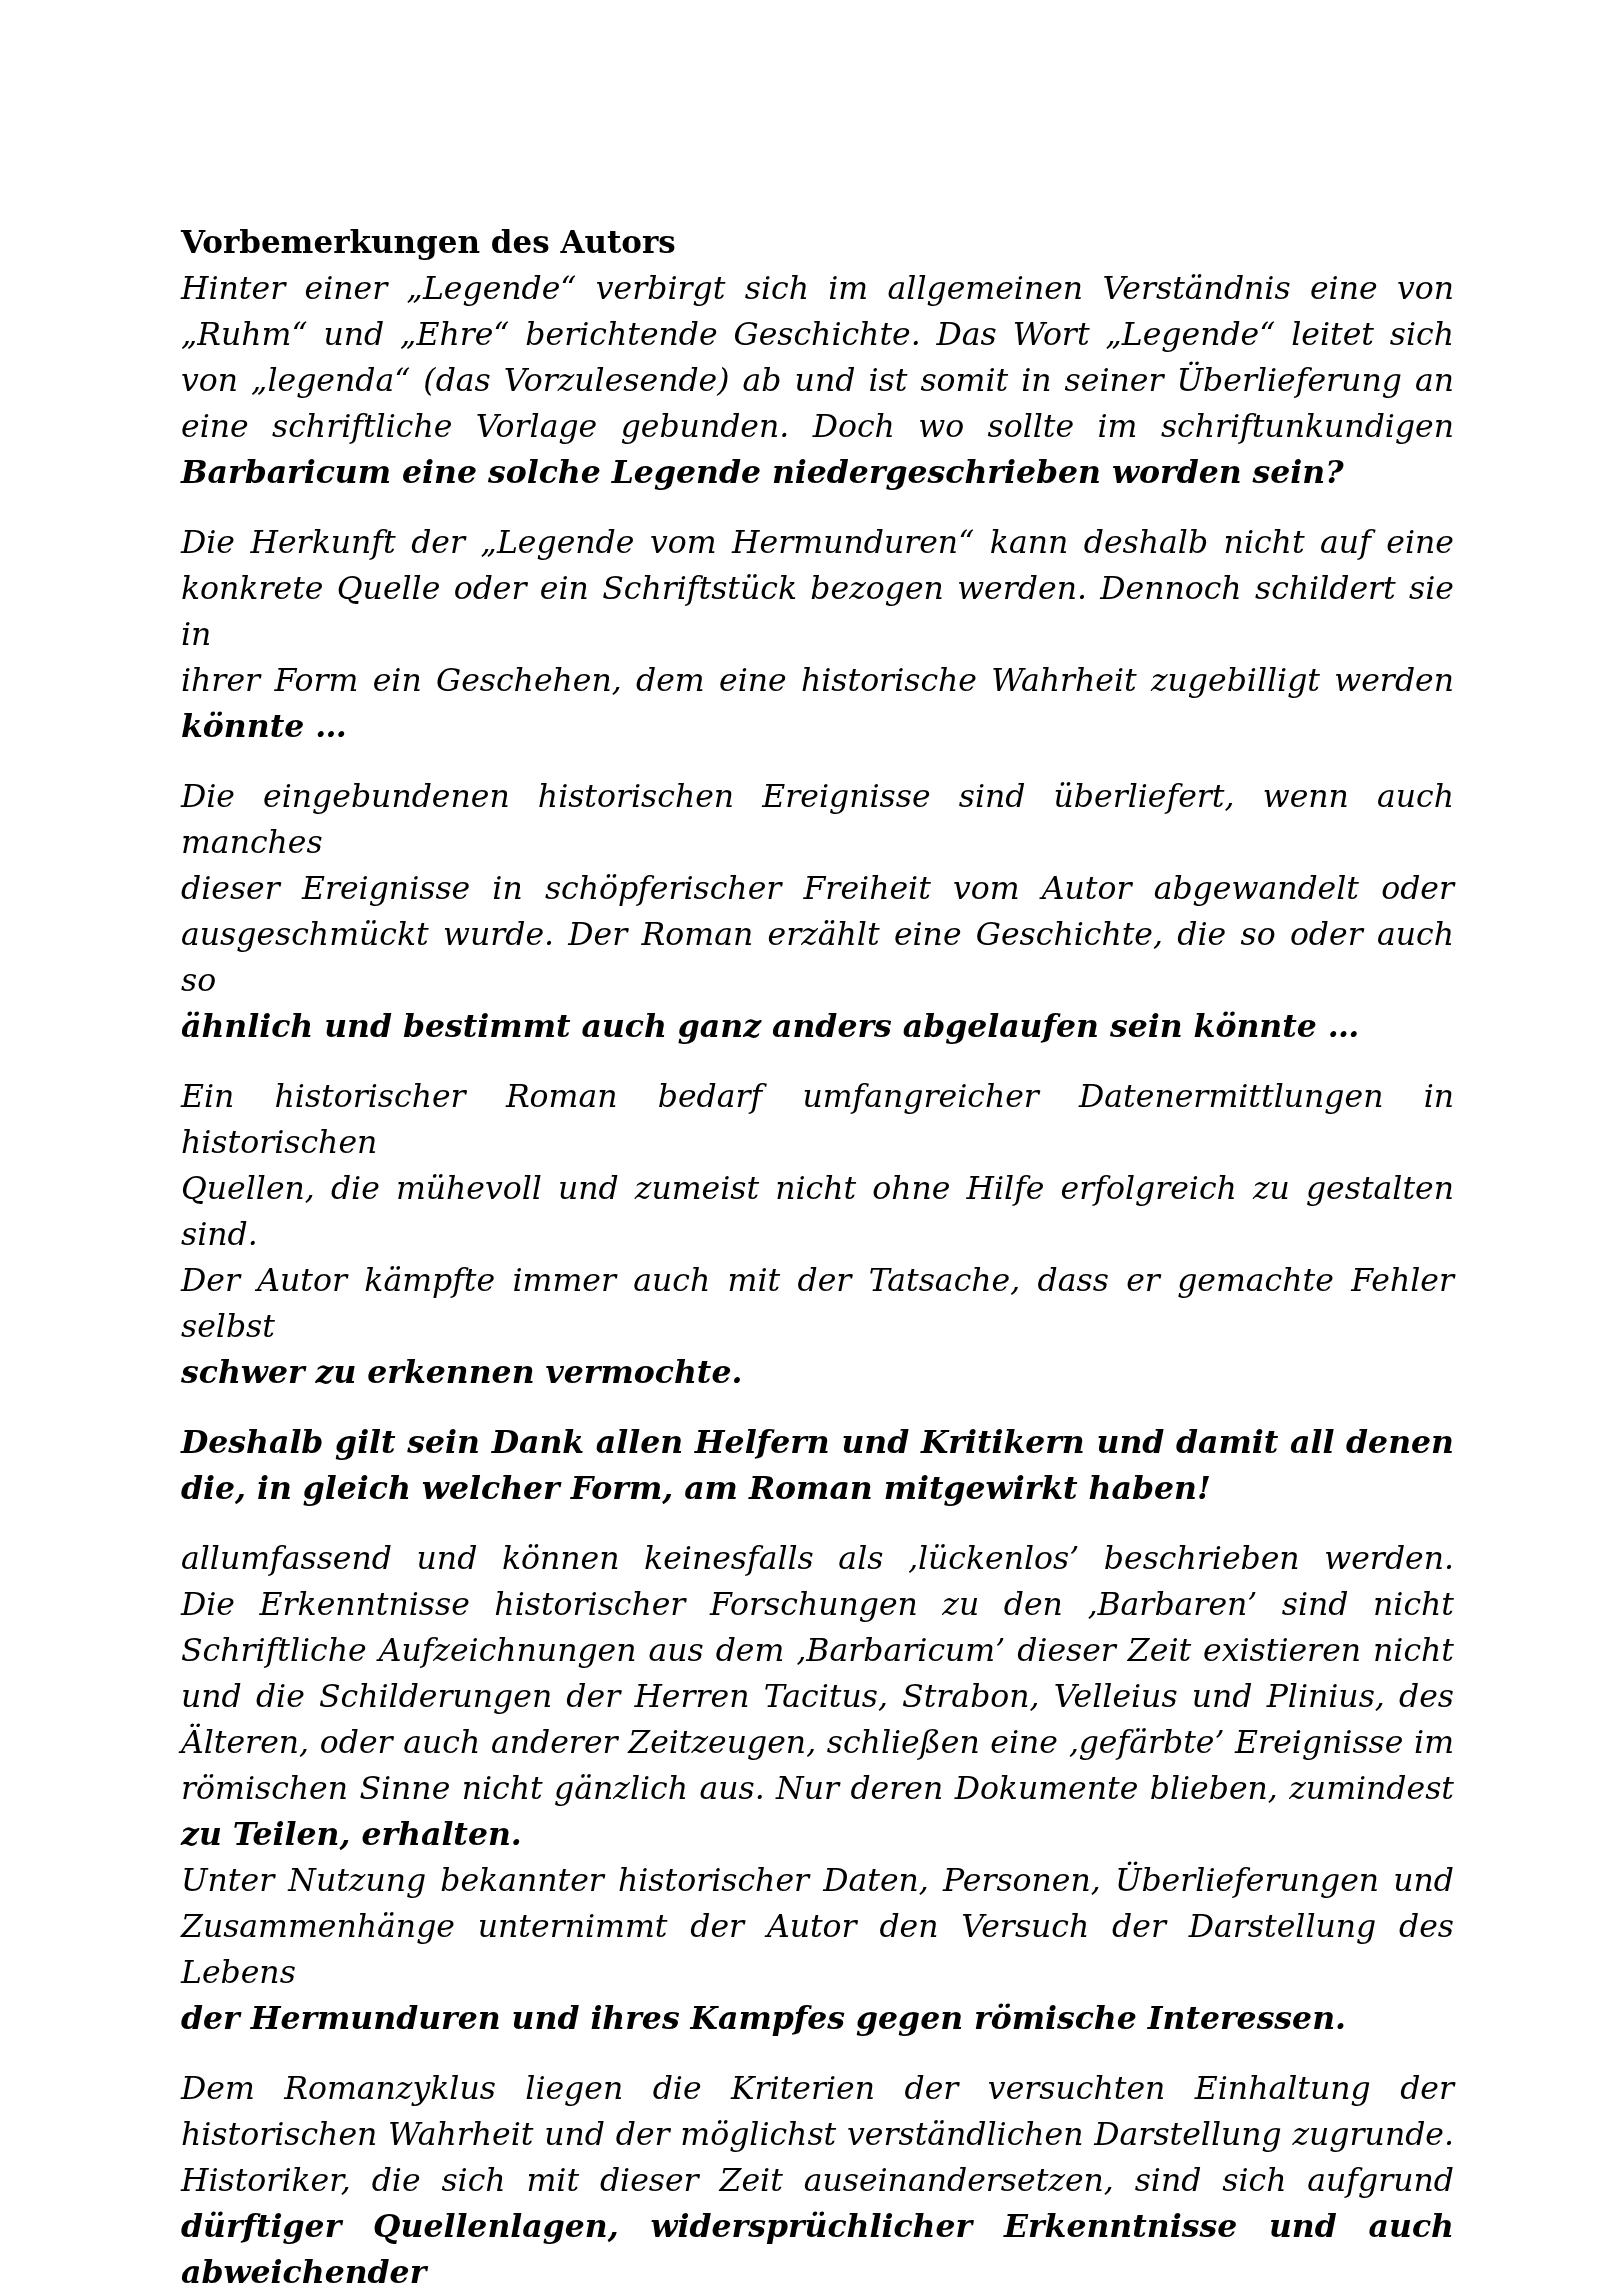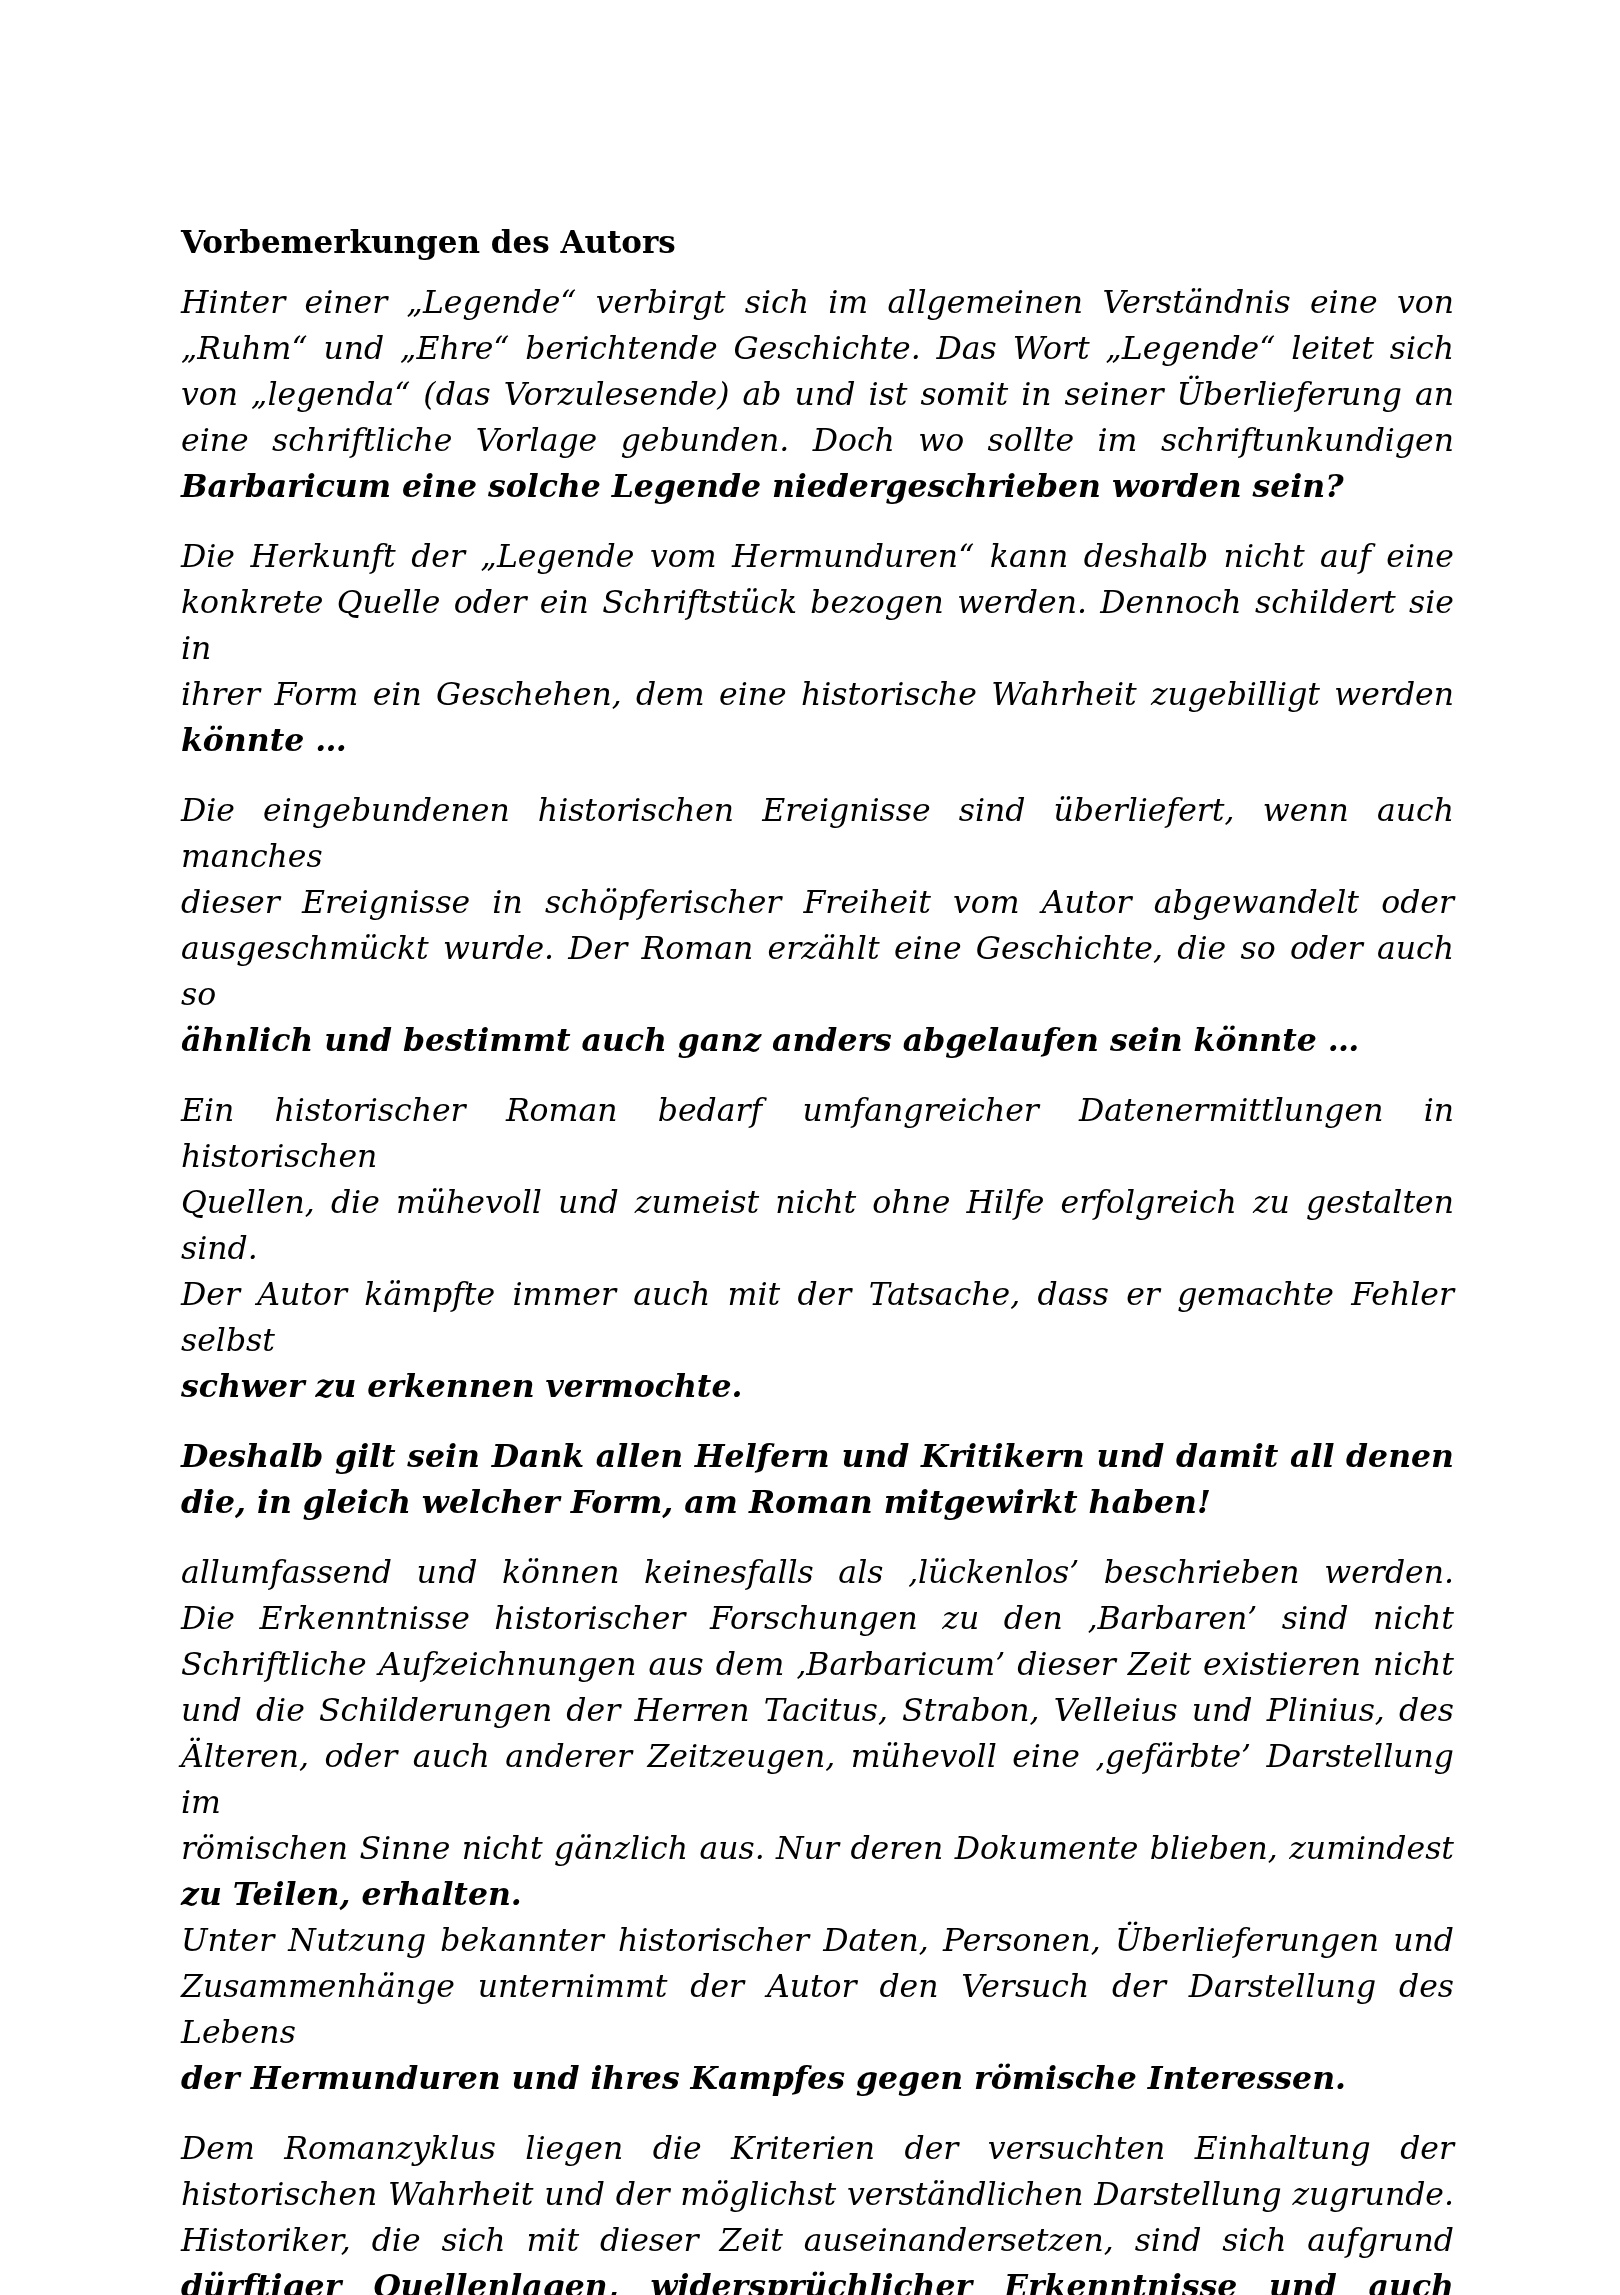--- a/index.html
+++ b/index.html
@@ -41,21 +41,21 @@
     margin-top: 0;
   }
   .para {
     font-style: italic;
     font-size: 31.5px;
     line-height: 46px;
     margin-top: 24px;
     text-align: justify;
   }
   .para.first {
-    margin-top: 14px;
+    margin-top: 0;
   }
   .para.no-gap {
     margin-top: 0;
   }
   .para.bold {
     font-weight: bold;
   }
   .line {
     text-align: justify;
     text-align-last: justify;
@@ -99,21 +99,21 @@
         </div>
         <div class="para bold">
           <div class="line">Deshalb gilt sein Dank allen Helfern und Kritikern und damit all denen</div>
           <div class="line last">die, in gleich welcher Form, am Roman mitgewirkt haben!</div>
         </div>
         <div class="para">
           <div class="line">allumfassend und können keinesfalls als ‚lückenlos’ beschrieben werden.</div>
           <div class="line">Die Erkenntnisse historischer Forschungen zu den ‚Barbaren’ sind nicht</div>
           <div class="line">Schriftliche Aufzeichnungen aus dem ‚Barbaricum’ dieser Zeit existieren nicht</div>
           <div class="line">und die Schilderungen der Herren Tacitus, Strabon, Velleius und Plinius, des</div>
-          <div class="line">Älteren, oder auch anderer Zeitzeugen, mühevoll eine ‚gefärbte’ Darstellung im</div>
+          <div class="line">Älteren, oder auch anderer Zeitzeugen, schließen eine ‚gefärbte’ Ereignisse im</div>
           <div class="line">römischen Sinne nicht gänzlich aus. Nur deren Dokumente blieben, zumindest</div>
           <div class="line last">zu Teilen, erhalten.</div>
         </div>
         <div class="para no-gap">
           <div class="line">Unter Nutzung bekannter historischer Daten, Personen, Überlieferungen und</div>
           <div class="line">Zusammenhänge unternimmt der Autor den Versuch der Darstellung des Lebens</div>
           <div class="line last">der Hermunduren und ihres Kampfes gegen römische Interessen.</div>
         </div>
         <div class="para">
           <div class="line">Dem Romanzyklus liegen die Kriterien der versuchten Einhaltung der</div>

